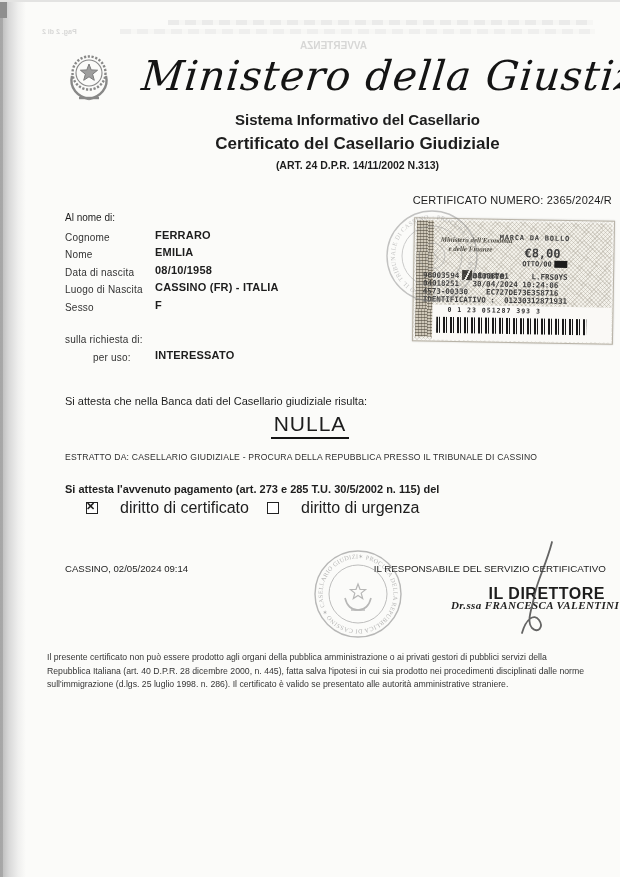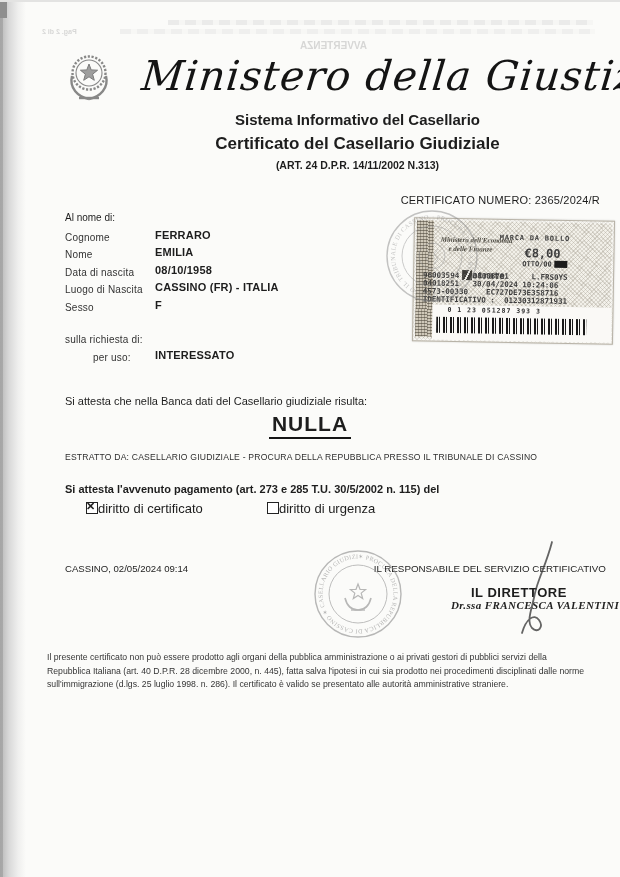--- a/index.html
+++ b/index.html
@@ -19,26 +19,26 @@
   
   .script-title{font-family:"DejaVu Serif",serif;font-style:italic;font-size:41px;
      transform:skewX(-6deg);letter-spacing:1px;white-space:nowrap;color:#141414;}
   .hdr-center{left:105px;width:505px;text-align:center;font-weight:bold;}
   
   .lbl{font-size:10px;color:#333;letter-spacing:.2px;}
   .val{font-size:11px;font-weight:bold;letter-spacing:.2px;}
   .body-sm{font-size:8.6px;color:#2e2e2e;}
   .body-md{font-size:11px;}
   .nulla-wrap{left:0;width:620px;text-align:center;}
-  .nulla{display:inline-block;font-size:21px;font-weight:bold;letter-spacing:1px;
+  .nulla{display:inline-block;font-size:21px;font-weight:normal;letter-spacing:1px;
      border-bottom:2px solid #151515;padding:0 3px 1px 3px;}
   .cb{display:inline-block;width:10px;height:10px;border:1.3px solid #222;
      position:relative;vertical-align:-1px;background:#fff;}
   .cb .mk{position:absolute;left:-1px;top:-3px;font-size:11px;font-weight:bold;color:#222;}
-  .opt-label{font-size:13px;margin-left:0;}
+  .opt-label{font-size:16px;margin-left:22px;}
   
   .bollo{left:413px;top:219px;width:199px;height:122px;transform:rotate(1deg);
      background-color:#f2f0e9;
      background-image:repeating-linear-gradient(45deg,rgba(150,143,128,.28) 0 1px,transparent 1px 3px),
                       repeating-linear-gradient(-45deg,rgba(150,143,128,.28) 0 1px,transparent 1px 3px);
      border:1px solid #b7b2a7;box-shadow:inset 0 0 0 2px rgba(255,255,255,.45),0 0 2px rgba(0,0,0,.18);}
   .bollo-band{left:2px;top:2px;width:17px;height:116px;background-color:#cfc8b9;
      background-image:repeating-linear-gradient(0deg,rgba(70,64,52,.55) 0 1px,transparent 1px 3px),
                       repeating-linear-gradient(90deg,rgba(70,64,52,.35) 0 1px,transparent 1px 3px);}
   .bollo-bottom{left:19px;top:86px;width:179px;height:35px;background:#faf9f6;}
@@ -78,21 +78,21 @@
     <path d="M10,29 C7,41 16,50 27,52" fill="none" stroke="#6f6f6f" stroke-width="2.4"></path>
     <path d="M44,29 C47,41 38,50 27,52" fill="none" stroke="#6f6f6f" stroke-width="2.4"></path>
     <path d="M17,51 L37,51" stroke="#6f6f6f" stroke-width="2.4"></path>
   </svg>
 
   <div class="abs script-title" style="left:142px;top:52px;">Ministero della Giustizia</div>
   <div class="abs hdr-center" style="top:111px;font-size:15px;">Sistema Informativo del Casellario</div>
   <div class="abs hdr-center" style="top:134px;font-size:17px;">Certificato del Casellario Giudiziale</div>
   <div class="abs hdr-center" style="top:159px;font-size:10.5px;">(ART. 24 D.P.R. 14/11/2002 N.313)</div>
 
-  <div class="abs" style="left:308px;top:194px;width:292px;text-align:right;font-size:11px;letter-spacing:.2px;">CERTIFICATO NUMERO: 2365/2024/R</div>
+  <div class="abs" style="left:320px;top:194px;width:292px;text-align:right;font-size:11px;letter-spacing:.2px;">CERTIFICATO NUMERO: 2365/2024/R</div>
 
   <div class="abs bollo">
     <div class="abs bollo-band"></div>
     <div class="abs bollo-bottom"></div>
     <div class="abs serif-sm" style="left:26px;top:17px;">Ministero dell'Economia</div>
     <div class="abs serif-sm" style="left:34px;top:26px;">e delle Finanze</div>
     <div class="abs dm" style="left:85px;top:14px;font-size:7px;letter-spacing:.8px;">MARCA DA BOLLO</div>
     <div class="abs dm" style="left:110px;top:26px;font-size:12px;">€8,00</div>
     <div class="abs dm" style="left:108px;top:40px;font-size:7px;">OTTO/00</div>
     <div class="abs" style="left:140px;top:40px;width:13px;height:7px;background:#1c1c1c;"></div>
@@ -146,21 +146,21 @@
   <div class="abs body-md" style="left:65px;top:483px;font-weight:bold;">Si attesta l'avvenuto pagamento (art. 273 e 285 T.U. 30/5/2002 n. 115) del</div>
   <div class="abs" style="left:86px;top:499px;">
     <span class="cb"><span class="mk">✕</span></span><span class="opt-label">diritto di certificato</span>
   </div>
   <div class="abs" style="left:267px;top:499px;">
     <span class="cb"><span class="mk"></span></span><span class="opt-label">diritto di urgenza</span>
   </div>
 
   <div class="abs" style="left:65px;top:563px;font-size:9.6px;">CASSINO, 02/05/2024 09:14</div>
   <div class="abs" style="left:360px;top:563px;width:246px;text-align:right;font-size:9.8px;">IL RESPONSABILE DEL SERVIZIO CERTIFICATIVO</div>
-  <div class="abs" style="left:471px;top:585px;width:150px;text-align:left;font-weight:bold;font-size:13px;letter-spacing:.5px;">IL DIRETTORE</div>
+  <div class="abs" style="left:455px;top:585px;width:150px;text-align:right;font-weight:bold;font-size:16px;letter-spacing:.5px;">IL DIRETTORE</div>
   <div class="abs sig-name" style="left:435px;top:599px;width:200px;text-align:center;">Dr.ssa FRANCESCA VALENTINI</div>
 
   <svg class="abs" style="left:311px;top:547px;opacity:.62;" width="94" height="94" viewBox="0 0 94 94">
     <defs>
         <path id="ringB" d="M47,11.5 a35.5,35.5 0 1,1 -0.01,0"></path>
       </defs>
     <circle cx="47" cy="47" r="43" fill="none" stroke="#8e8e8e" stroke-width="1.4"></circle>
     <circle cx="47" cy="47" r="29" fill="none" stroke="#979797" stroke-width="1"></circle>
     <polygon points="47,37 49,42.3 54.6,42.5 50.2,46.1 51.7,51.5 47,48.4 42.3,51.5 43.8,46.1 39.4,42.5 45,42.3" fill="none" stroke="#8e8e8e" stroke-width="1.2"></polygon>
     <path d="M34,51 C36,59 41,63 47,63 C53,63 58,59 60,51" fill="none" stroke="#8e8e8e" stroke-width="1.6"></path>

